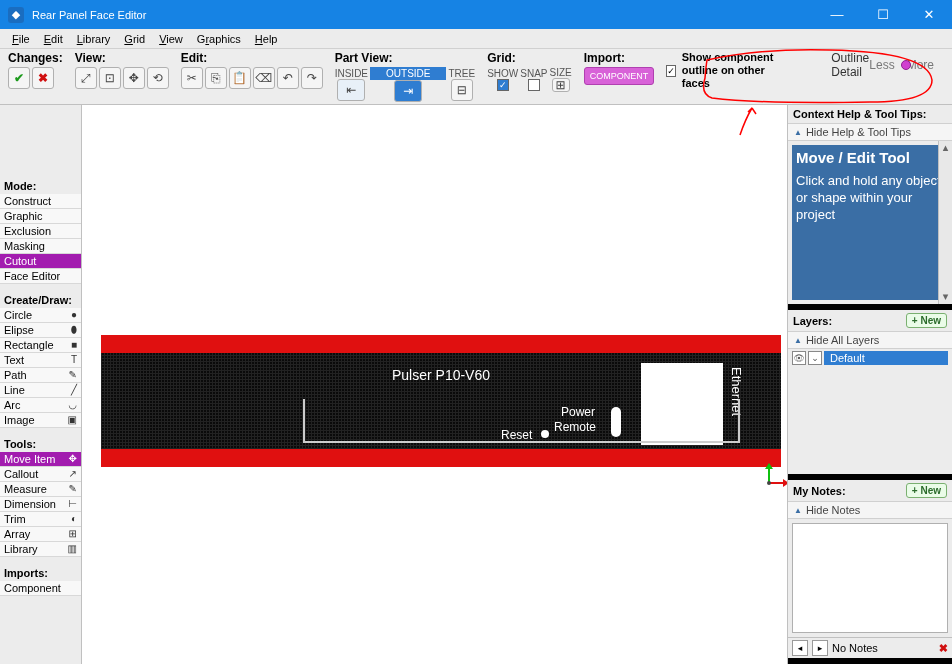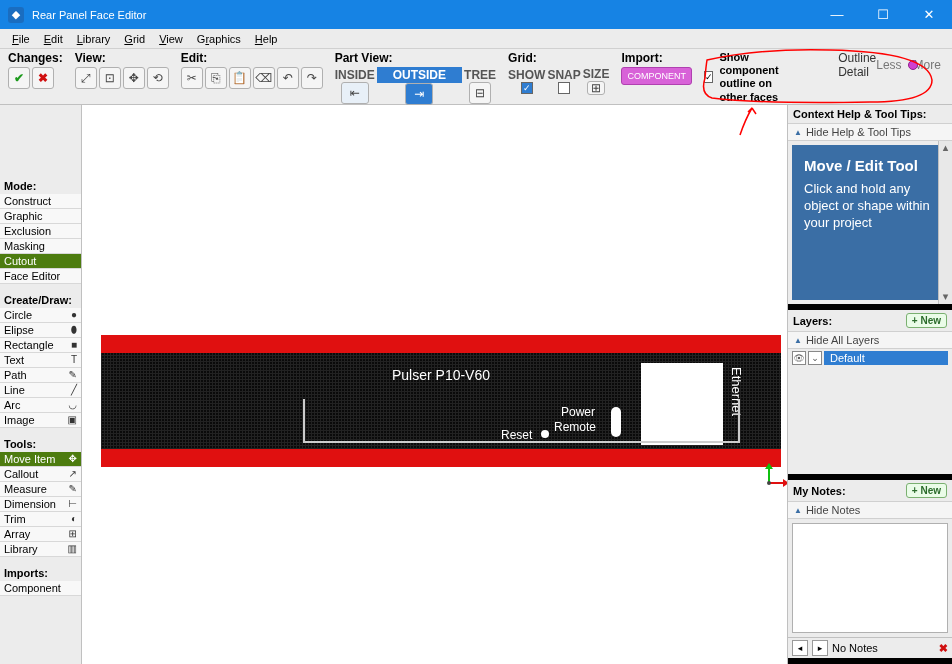--- a/index.html
+++ b/index.html
@@ -14,38 +14,38 @@
 .menubar .mitem { padding: 2px 6px; color: #000; }
 .menubar .mitem .ul { text-decoration: underline; }
 
 .toolbar { background: #ededed; height: 56px; display: flex; align-items: flex-start; padding: 2px 8px 2px 8px; gap: 12px; border-bottom: 1px solid #c0c0c0; }
 .toolbar .group { display: flex; flex-direction: column; }
 .toolbar .group .lbl { font-weight: bold; font-size: 12px; color: #000; margin-bottom: 2px; white-space: nowrap; }
 .toolbar .group .row { display: flex; gap: 2px; align-items: center; }
 .toolbar .tb-btn { width: 22px; height: 22px; background: #f5f5f5; border: 1px solid #b0b0b0; border-radius: 3px; display: flex; align-items: center; justify-content: center; font-size: 12px; color: #444; }
 .toolbar .tb-btn.green { color: #1d9a1d; font-weight: bold; }
 .toolbar .tb-btn.red { color: #d01010; font-weight: bold; }
-.toolbar .sublbl { font-size: 12px; color: #555; text-align: right; font-weight: bold; }
+.toolbar .sublbl { font-size: 10px; color: #555; text-align: right; }
 .toolbar .subcol { display:flex; flex-direction:column; align-items:center; }
 .toolbar .chk { width: 12px; height:12px; border:1px solid #666; background:#fff; display:inline-flex; align-items:center; justify-content:center; font-size:9px; color:#000; }
 .toolbar .import-btn { background: #d862d8; color: #fff; font-size: 9px; padding: 3px 5px; border: 1px solid #b040b0; border-radius:3px; }
 .toolbar .show-comp { font-size: 11px; font-weight: bold; max-width: 110px; line-height: 1.2; }
 .toolbar .outline { flex:1; display:flex; flex-direction:row; position:relative; padding-right:10px;margin-left:45px; }
 .toolbar .outline .hdr { font-size: 12px; color: #333; }
 .toolbar .outline .slider-row { display:flex; align-items:center; gap:6px; }
 .toolbar .outline .track { flex:1; height:2px; border-top:1px dotted #b040b0; position:relative; }
 .toolbar .outline .thumb { width:10px; height:10px; border-radius:50%; background:#d040d0; border:1px solid #902090; position:absolute; top:-5px; left:28%; }
 .toolbar .outline .txt { color: #777; font-size: 12px; }
 
 .body-row { display: flex; height: 559px; }
 
 .left-panel { width: 82px; background: #ececec; border-right: 1px solid #c0c0c0; display:flex; flex-direction:column; padding-top:4px; overflow:hidden; font-size:11px;justify-content:center; }
 .left-panel .sect-hdr { font-weight:bold; padding:2px 4px; }
 .left-panel .item { display:flex; justify-content:space-between; align-items:center; padding:1px 4px; border-bottom:1px solid #d8d8d8; background:#f8f8f8; color:#000; }
-.left-panel .item.sel { background:#4d7c0f; color:#fff; }
+.left-panel .item.sel { background:#a21caf; color:#fff; }
 .left-panel .item .ic { width:12px; text-align:right; color:#333; font-size:10px; }
 .left-panel .item.sel .ic { color:#fff; }
 
 .canvas-wrap { flex:1; background:#fff; position:relative; overflow:hidden; }
 .canvas-inner { position:absolute; left:19px; top:230px; width:680px; height:132px; }
 .panel-bg { position:absolute; inset:0; background:#e01010; }
 .panel-black { position:absolute; left:0; top:18px; right:0; bottom:18px; background:#0a0a0a; background-image:
   repeating-linear-gradient(0deg, #222 0 1px, transparent 1px 3px),
   repeating-linear-gradient(90deg, #222 0 1px, transparent 1px 3px);
 }
@@ -55,21 +55,21 @@
 .panel-vert { position:absolute; color:#fff; font-size:13px; writing-mode:vertical-rl; }
 .panel-line { position:absolute; background:#ccc; }
 .panel-dot { position:absolute; width:8px; height:8px; border-radius:50%; background:#fff; }
 .axis-arrow { position:absolute; }
 
 .right-panel { width:165px; background:#ececec; border-left:1px solid #c0c0c0; display:flex; flex-direction:column; }
 .rp-sect { border-bottom:6px solid #000000; display:flex; flex-direction:column; }
 .rp-hdr { font-weight:bold; font-size:12px; padding:3px 5px; display:flex; justify-content:space-between; align-items:center; color:#000; background:#ececec; }
 .rp-sub { background:#f5f5f5; padding:2px 6px; font-size:10px; border-top:1px solid #d0d0d0; border-bottom:1px solid #d0d0d0; display:flex; align-items:center; gap:4px; color:#444; }
 .rp-sub .tri { color:#3a6ea5; font-size:8px; }
-.help-card { margin:4px; background:#3a6ea5; color:#fff; padding:12px; height:155px; overflow:hidden; }
+.help-card { margin:4px; background:#3a6ea5; color:#fff; padding:4px; height:155px; overflow:hidden; }
 .help-card .ht { font-weight:bold; font-size:15px; line-height:1.2; margin-bottom:6px; }
 .help-card .hb { font-size:13px; line-height:1.3; }
 .btn-new { background:#eafce8; border:1px solid #7ab070; border-radius:3px; padding:1px 5px; font-size:10px; color:#2b6b2b; font-weight:bold; }
 .layer-row { display:flex; align-items:center; gap:2px; padding:2px 4px; }
 .layer-row .layer-name { background:#2f7dd1; color:#fff; padding:1px 6px; flex:1; }
 .layer-ic { width:14px; height:14px; border:1px solid #888; background:#fff; display:flex; align-items:center; justify-content:center; font-size:9px; color:#555; }
 .notes-area { flex:1; margin:4px; background:#fff; border:1px solid #b0b0b0; }
 .notes-footer { display:flex; align-items:center; gap:4px; padding:2px 4px; border-top:1px solid #c0c0c0; }
 .nav-btn { width:16px; height:16px; border:1px solid #999; background:#fff; display:flex; align-items:center; justify-content:center; font-size:9px; }
 

